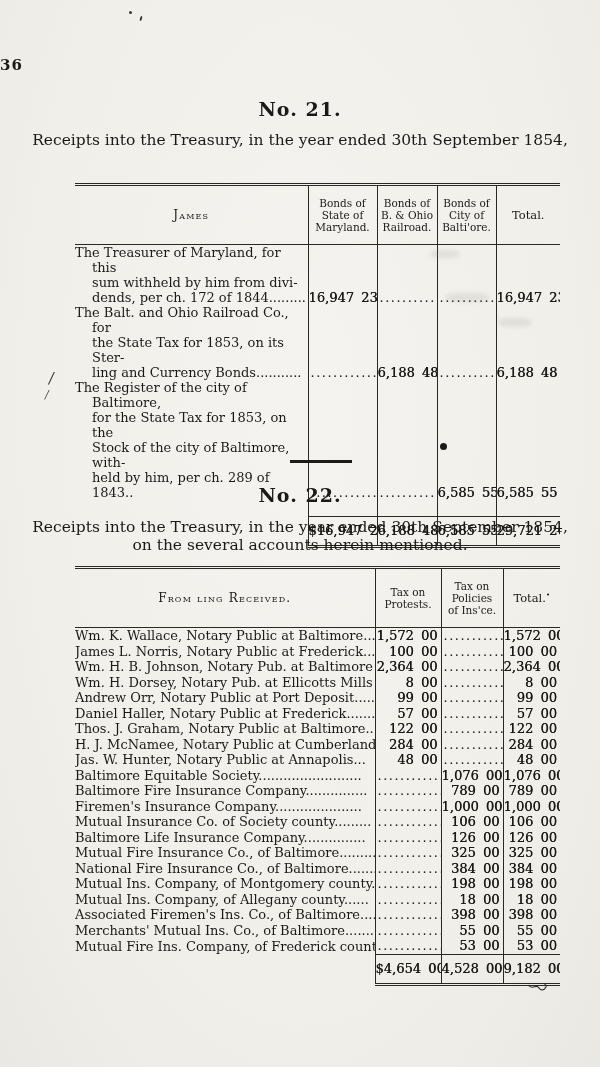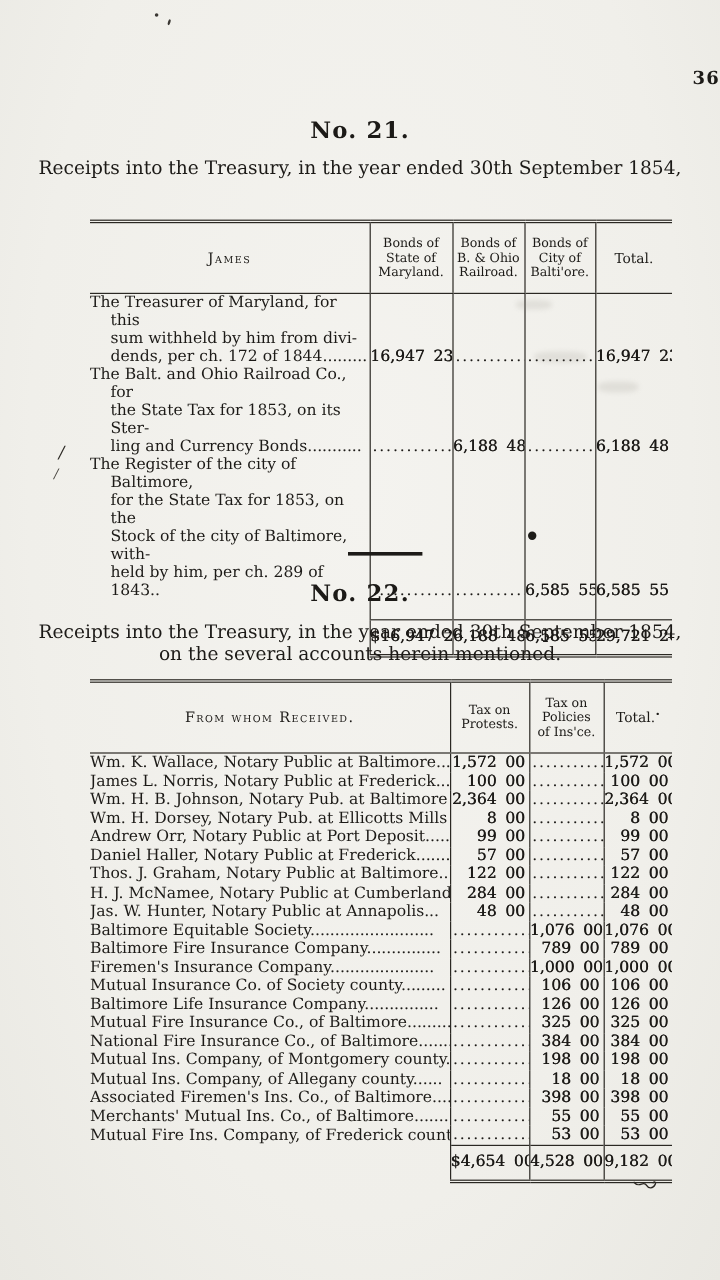--- a/index.html
+++ b/index.html
@@ -5,21 +5,21 @@
   html,body{margin:0;padding:0;}
   body{
     width:600px;height:1067px;
     font-family:"DejaVu Serif","Liberation Serif",serif;
     color:#1c1a17;
     background:radial-gradient(ellipse at 50% 38%, #f4f3ef 0%, #f0efea 65%, #e9e8e2 100%);
     position:relative;overflow:hidden;
   }
   #page{position:absolute;inset:0;}
 
-  .pageno{position:absolute;top:56px;left:0;right:0;text-align:right;
+  .pageno{position:absolute;top:56px;left:0;right:0;text-align:left;
     font-size:15px;font-weight:bold;letter-spacing:1px;}
 
   .no-title{position:absolute;left:0;right:0;margin:0;text-align:center;
     font-size:19px;font-weight:bold;letter-spacing:1px;}
   .t21-title{top:98px;}
   .t22-title{top:484px;}
 
   .caption{position:absolute;left:0;right:0;text-align:center;
     font-size:15.5px;line-height:18px;}
   .t21-caption{top:131px;}
@@ -171,21 +171,21 @@
 
   <table class="t t22">
     <colgroup>
       <col style="width:300px">
         <col style="width:66px">
         <col style="width:62px">
       <col style="width:57px">
     </colgroup>
     <thead>
       <tr>
-        <th class="smallcaps">From whom Received.</th>
+        <th class="smallcaps">From ling Received.</th>
         <th class="num-h">Tax on
 Protests.</th>
         <th class="num-h">Tax on
 Policies
 of Ins'ce.</th>
         <th class="num-h total-h"><span>Total.</span><sup class="tmark">•</sup></th>
       </tr>
     </thead>
     <tbody>
         <tr>

